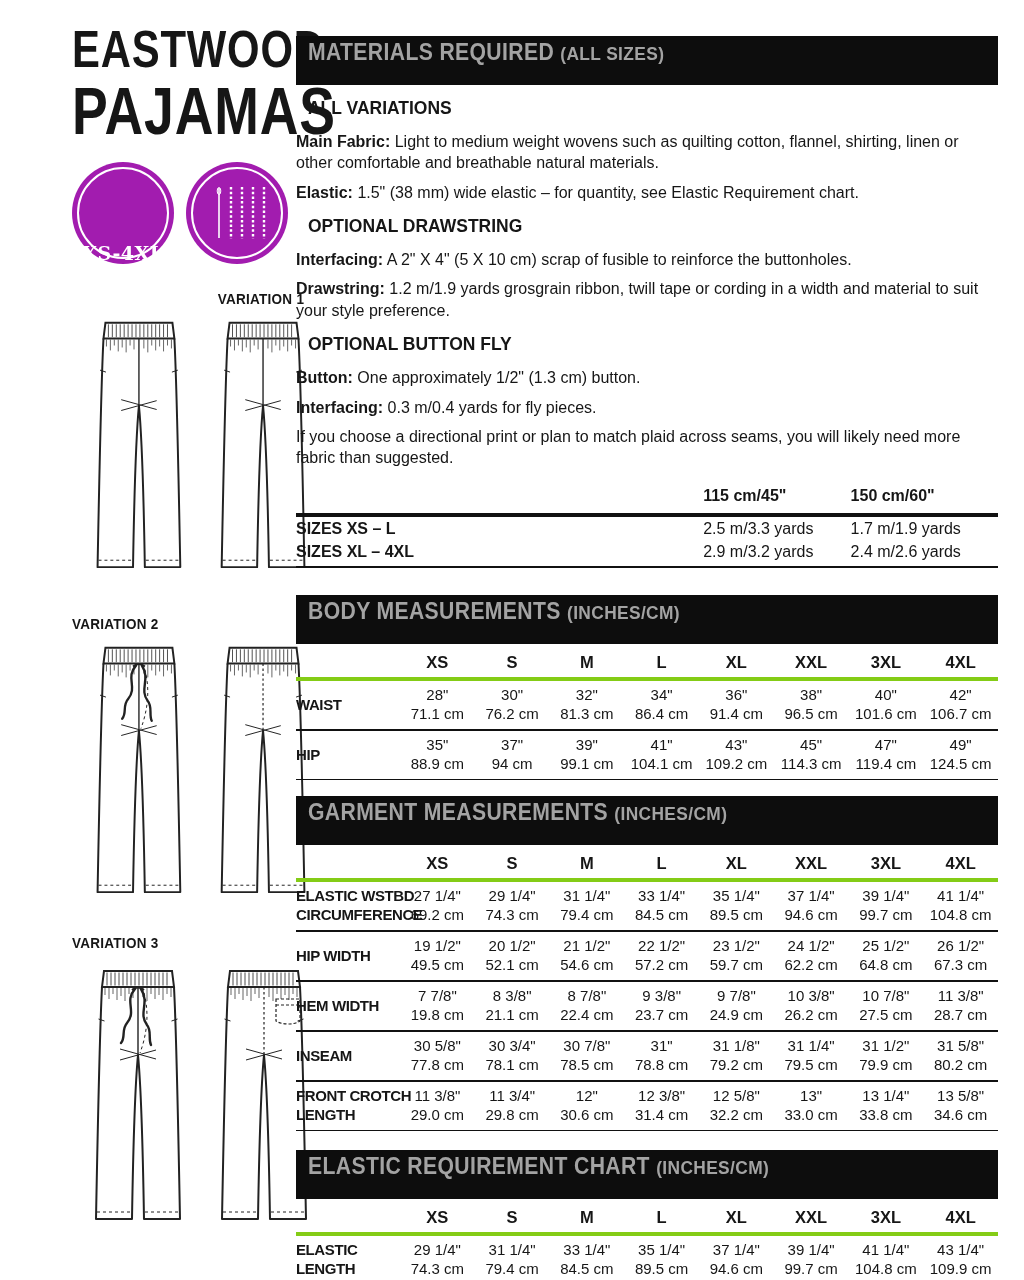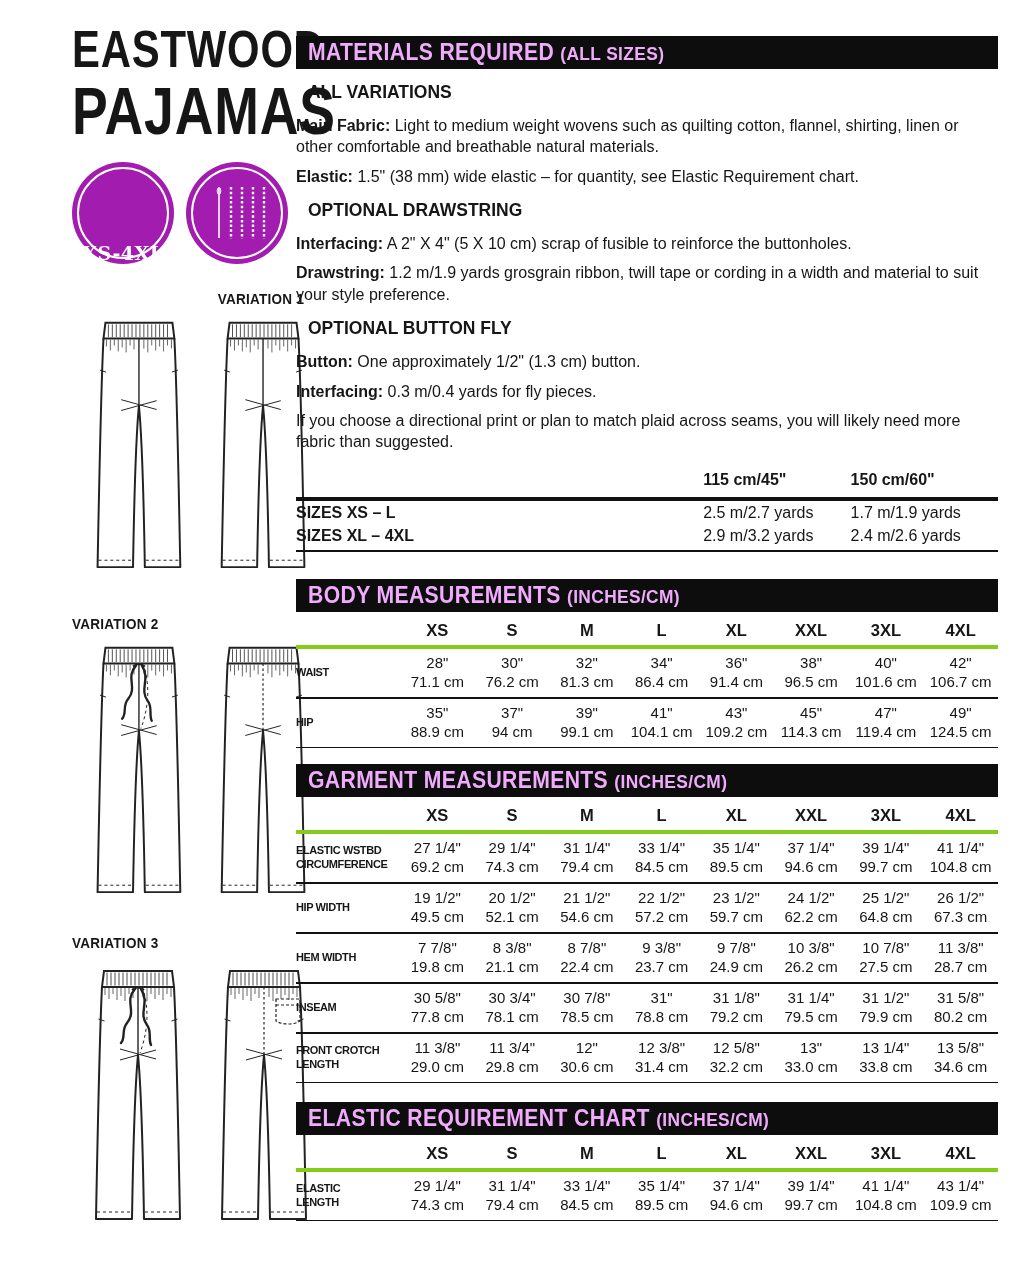--- a/index.html
+++ b/index.html
@@ -15,21 +15,21 @@
   .badge{width:102px;height:102px;border-radius:50%;background:#a21caf;position:relative;display:flex;align-items:flex-end;justify-content:center;}
   .badge::after{content:"";position:absolute;inset:5px;border:2px solid #fff;border-radius:50%;}
   .badge .size-text{color:#fff;font-family:"DejaVu Serif","Liberation Serif",serif;font-size:19px;font-weight:bold;letter-spacing:.5px;z-index:1;}
   .variation{margin-top:0;}
   .var-label{font-size:15px;font-weight:bold;letter-spacing:.3px;transform:scaleX(.9);transform-origin:0 0;white-space:nowrap;}
   .pants-svg{display:block;margin-top:6px;}
   svg .ink{stroke:#222;fill:none;}
 
   
   .right-col{position:absolute;left:296px;top:36px;width:702px;}
-  .bar{background:#0d0d0d;color:#f0abfc;padding:5px 12px 5px;margin:0;}
+  .bar{background:#0d0d0d;color:#a3a3a3;padding:5px 12px 21px;margin:0;}
   .bar .bar-inner{display:inline-block;font-size:23px;font-weight:bold;letter-spacing:.4px;transform:scaleX(.92);transform-origin:0 50%;white-space:nowrap;line-height:1;}
   .bar .suffix{font-size:.82em;}
   h2.subhead{font-size:19px;font-weight:bold;margin:12px;line-height:1.15;}
   h2.subhead span{display:inline-block;transform:scaleX(.92);transform-origin:0 0;white-space:nowrap;}
   .mh-all{margin-top:15px;}
   .mh-draw{margin-top:32px;}
   .mh-fly{margin-top:28px;}
   p.item{font-size:16px;line-height:1.34;margin:8px 0 0;}
   p.item strong{font-weight:bold;}
 
@@ -41,21 +41,21 @@
   .fabric-table thead th{text-align:left;font-weight:bold;padding:2px 0 8px;border-bottom:4px solid #111;font-size:16px;}
   .fabric-table tbody th{text-align:left;font-weight:bold;padding:3px 0 2px;white-space:nowrap;}
   .fabric-table tbody td{text-align:left;padding:3px 0 2px;}
   .fabric-table tbody tr:last-child th,.fabric-table tbody tr:last-child td{border-bottom:2px solid #111;padding-bottom:5px;}
 
   
   .meas{width:100%;table-layout:fixed;margin-top:6px;}
   .meas col.lbl{width:104px;}
   .meas thead th{font-weight:bold;font-size:16.5px;text-align:center;padding:3px 0 5px;border-bottom:4px solid #84cc16;}
   .meas thead th:first-child{text-align:left;}
-  .meas tbody th{text-align:left;font-size:11px;font-weight:bold;letter-spacing:-.4px;line-height:1.25;padding:5px 0;border-bottom:2px solid #111;white-space:nowrap;}
+  .meas tbody th{text-align:left;font-size:15px;font-weight:bold;letter-spacing:-.4px;line-height:1.25;padding:5px 0;border-bottom:2px solid #111;white-space:nowrap;}
   .meas tbody td{text-align:center;font-size:15px;line-height:1.3;padding:4px 0 5px;border-bottom:2px solid #111;}
   .meas tbody tr:last-child th,.meas tbody tr:last-child td{border-bottom:1.5px solid #111;}
   .bar.t-body{margin-top:27px;}
   .bar.t-garment{margin-top:16px;}
   .bar.t-elastic{margin-top:19px;}
 </style>
 </head>
 <body>
 
 <svg width="0" height="0" style="position:absolute">
@@ -195,21 +195,21 @@
         <thead>
           <tr>
             <th></th>
             <th>115 cm/45"</th>
             <th>150 cm/60"</th>
           </tr>
         </thead>
         <tbody>
           <tr>
             <th>SIZES XS – L</th>
-            <td>2.5 m/2.7 yards</td>
+            <td>2.5 m/3.3 yards</td>
             <td>1.7 m/1.9 yards</td>
           </tr>
           <tr>
             <th>SIZES XL – 4XL</th>
             <td>2.9 m/3.2 yards</td>
             <td>2.4 m/2.6 yards</td>
           </tr>
         </tbody>
       </table>
 

